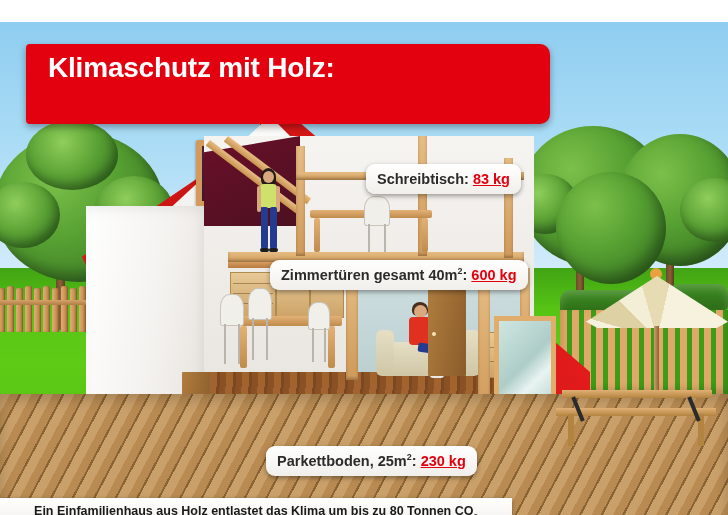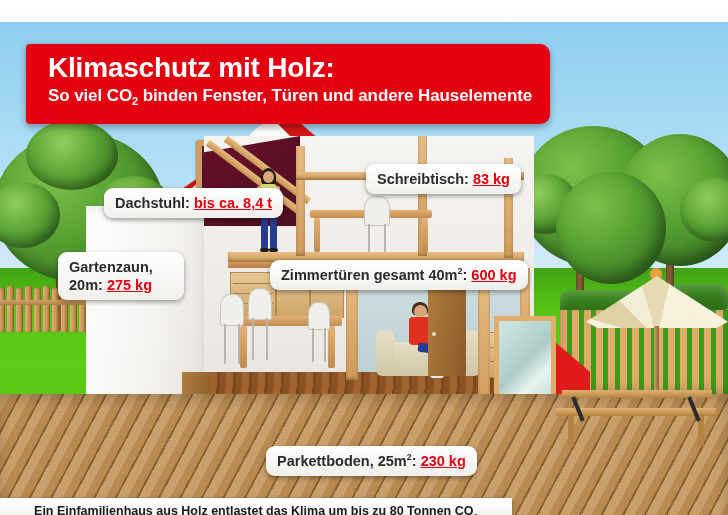--- a/index.html
+++ b/index.html
@@ -318,35 +318,27 @@
     <div class="bench-back"></div>
     <div class="bench-seat"></div>
     <div class="bench-leg" style="left:12px;top:24px;height:32px;"></div>
     <div class="bench-leg" style="left:142px;top:24px;height:32px;"></div>
     <div class="bench-brace" style="left:20px;top:6px;height:26px;transform:rotate(-22deg);"></div>
     <div class="bench-brace" style="left:136px;top:6px;height:26px;transform:rotate(-22deg);"></div>
   </div>
 
   <div class="banner">
     <h1>Klimaschutz mit Holz:</h1>
-    <h2><span>So viel CO</span><sub>2</sub><span> binden Fenster, Türen und andere Hauselemente</span></h2>
-  </div>
-
-  <div class="callout" style="left:104px;top:166px;">
-    <span>Dachstuhl: </span><span class="val">bis ca. 8,4 t</span>
-  </div>
+  </div>
+
 
   <div class="callout" style="left:366px;top:142px;">
     <span>Schreibtisch: </span><span class="val">83 kg</span>
   </div>
 
-  <div class="callout" style="left:58px;top:230px;white-space:normal;width:104px;">
-    <span>Gartenzaun,</span><br>
-    <span>20m: </span><span class="val">275 kg</span>
-  </div>
 
   <div class="callout" style="left:270px;top:238px;">
     <span>Zimmertüren gesamt 40m</span><sup>2</sup><span>: </span><span class="val">600 kg</span>
   </div>
 
 
 
   <div class="callout" style="left:266px;top:424px;">
     <span>Parkettboden, 25m</span><sup>2</sup><span>: </span><span class="val">230 kg</span>
   </div>

